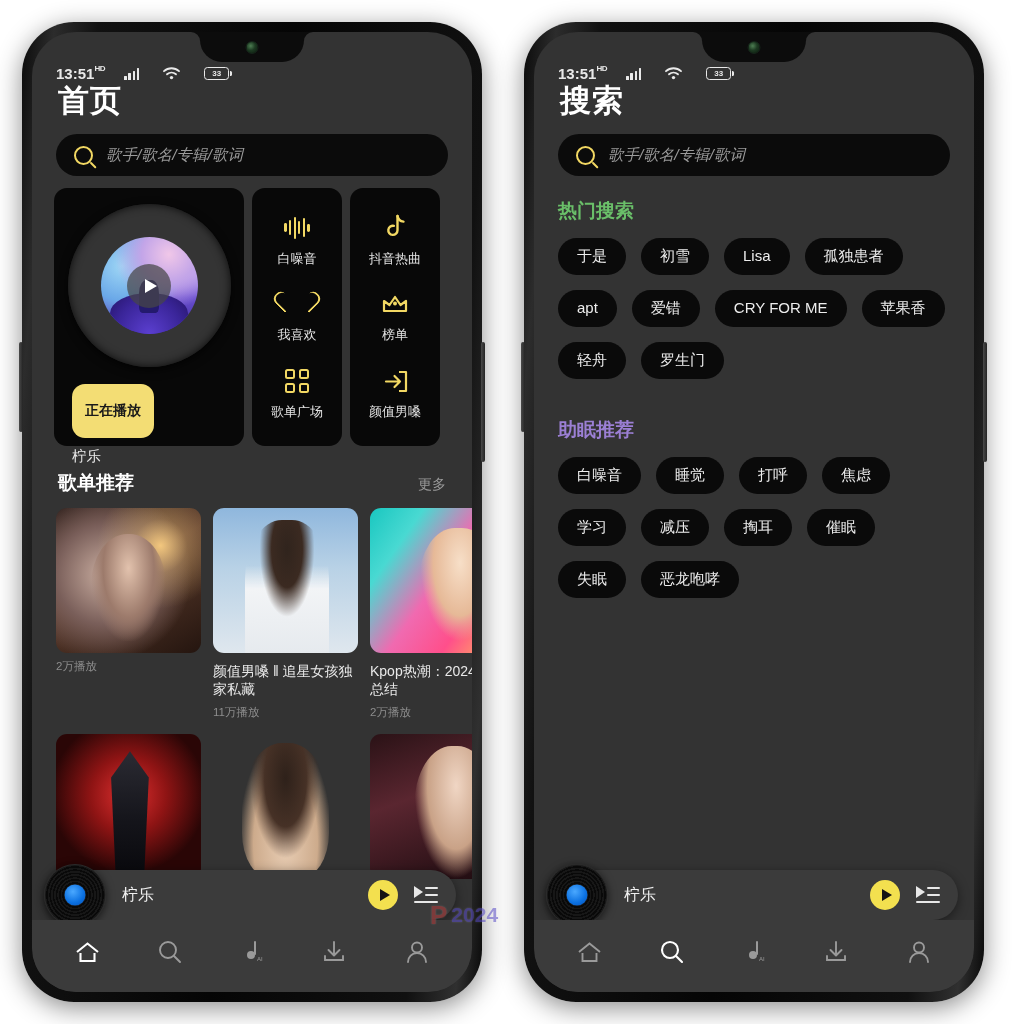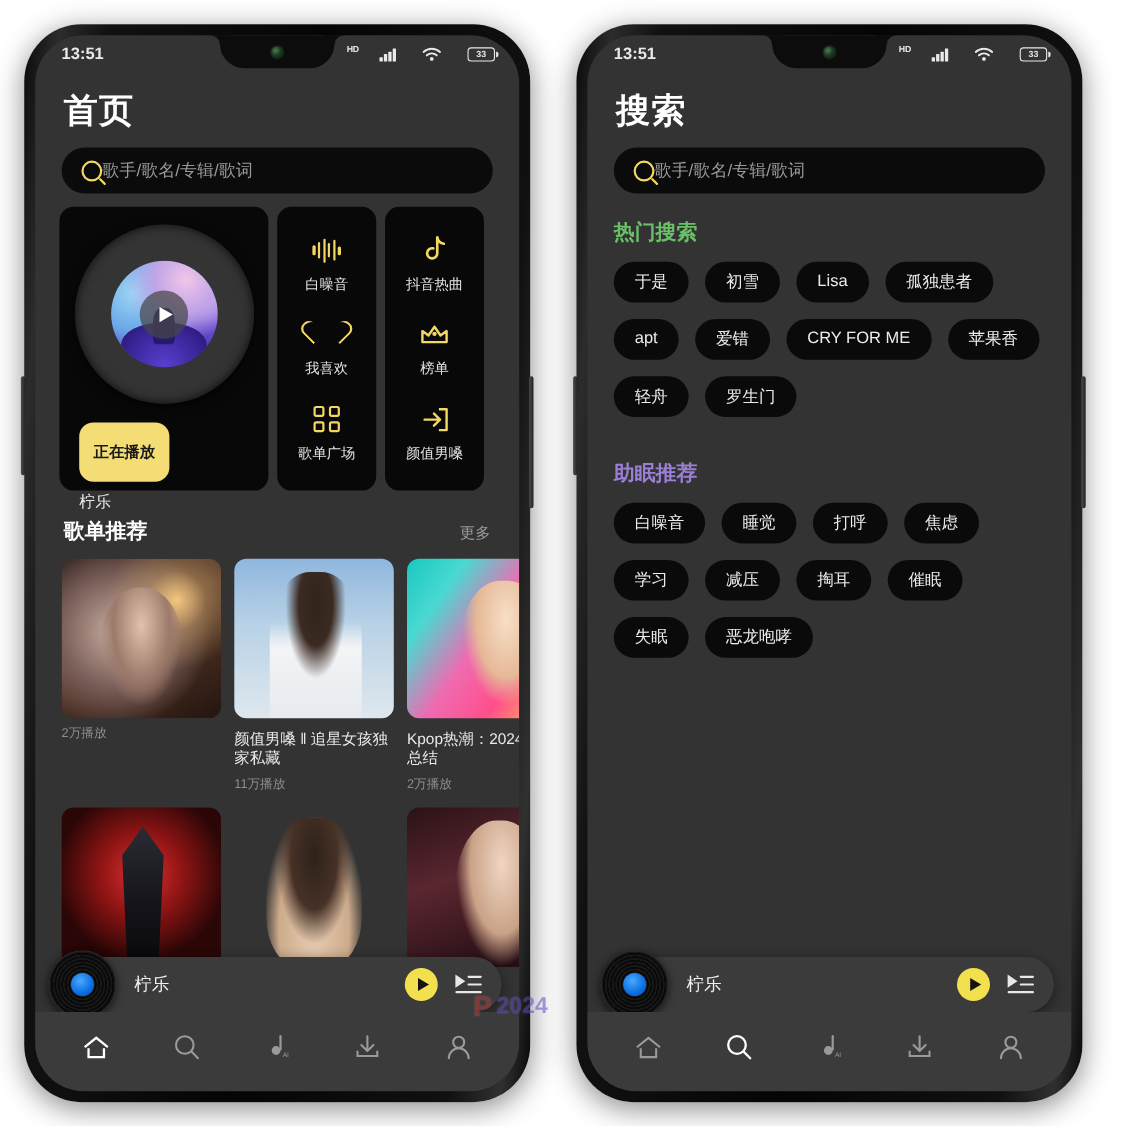--- a/index.html
+++ b/index.html
@@ -63,22 +63,22 @@
     position:absolute; top:9px; left:50%; transform:translateX(-50%);
     width:13px; height:13px; border-radius:50%;
     background: radial-gradient(circle at 38% 36%, #4d7d52 0%, #1d3a22 45%, #0a1a0d 100%);
     border:1px solid #16241a;
   }
 
   
   .statusbar {
     position:relative; z-index:31;
     height: 34px; padding: 0 22px 0 24px;
-    display:flex; align-items:center; justify-content:space-between;
-    color:#e9e9e9; font-size:15px; font-weight:700;
+    display:flex; align-items:center; justify-content:flex-start;
+    color:#e9e9e9; font-size:15px; font-weight:700;margin-top:24px;
   }
   .status-right { display:flex; align-items:center; gap:24px; }
   .hd-ico { font-size:8px; font-weight:700; letter-spacing:-.3px; position:relative; top:-5px; margin-right:-5px;}
   .bars { display:flex; align-items:flex-end; gap:1.5px; height:13px; }
   .bars i { width:2.6px; background:#e9e9e9; border-radius:.5px; display:block; }
   .bars i:nth-child(1){height:4px;} .bars i:nth-child(2){height:6.5px;}
   .bars i:nth-child(3){height:9px;} .bars i:nth-child(4){height:12px;}
   .batt {
     width:25px; height:13px; border:1.6px solid #e9e9e9; border-radius:3.5px;
     display:flex; align-items:center; justify-content:center;
@@ -88,21 +88,21 @@
     background:#e9e9e9;border-radius:0 1.5px 1.5px 0;}
   .scroll { position:absolute; top:34px; left:0; right:0; bottom:0; overflow:hidden; }
 
   .page-title {
     color:#fff; font-size:31px; font-weight:700;
     padding: 14px 0 12px 26px; letter-spacing:1px;
   }
 
   .searchbar {
     margin: 0 24px; height:42px; border-radius:21px;
-    background:#0b0b0b; display:flex; align-items:center; padding:0 18px;
+    background:#0b0b0b; display:flex; align-items:center; gap:13px; padding:0 18px;font-style:italic;
   }
   .mag {
     width:19px; height:19px; border:2.4px solid #f2d863; border-radius:50%;
     position:relative; flex:0 0 auto;
   }
   .mag::after{content:"";position:absolute;right:-6px;bottom:-4px;width:8px;height:2.4px;
     background:#f2d863;border-radius:2px;transform:rotate(45deg);}
   .sph { color:#9b9b9b; font-size:15.5px; }
 
   

